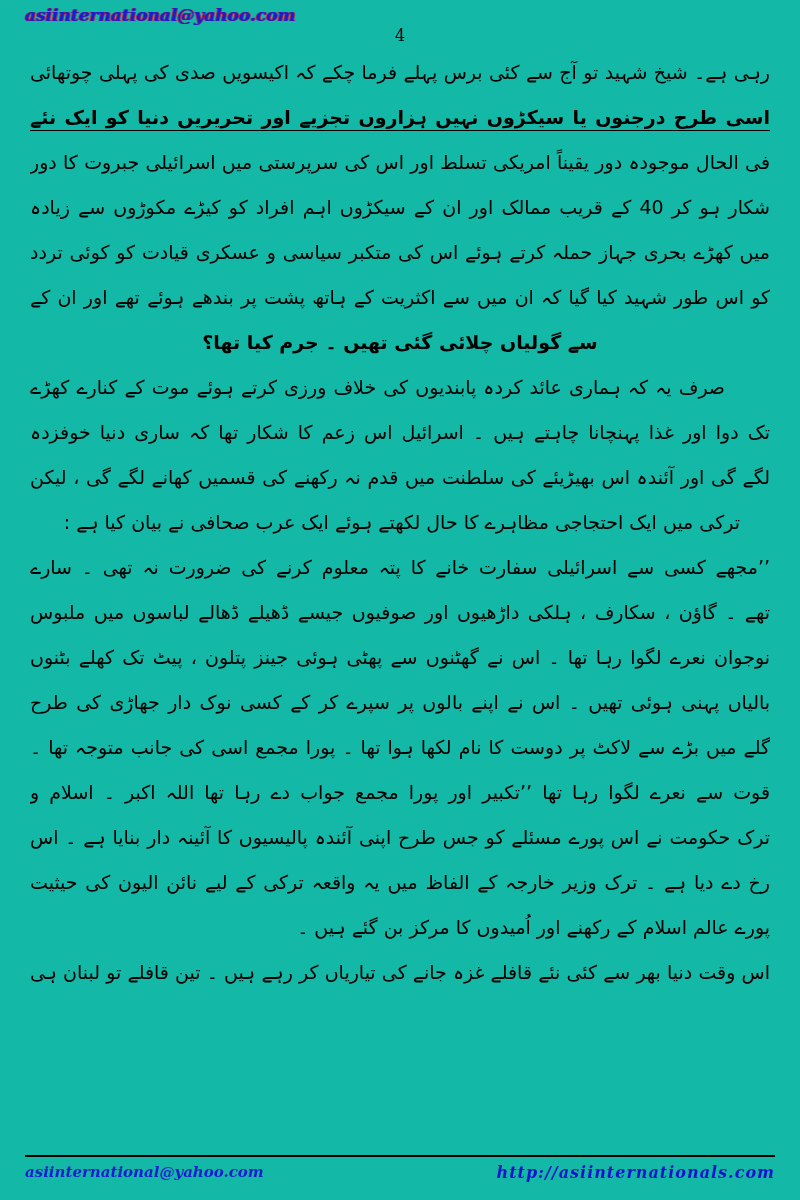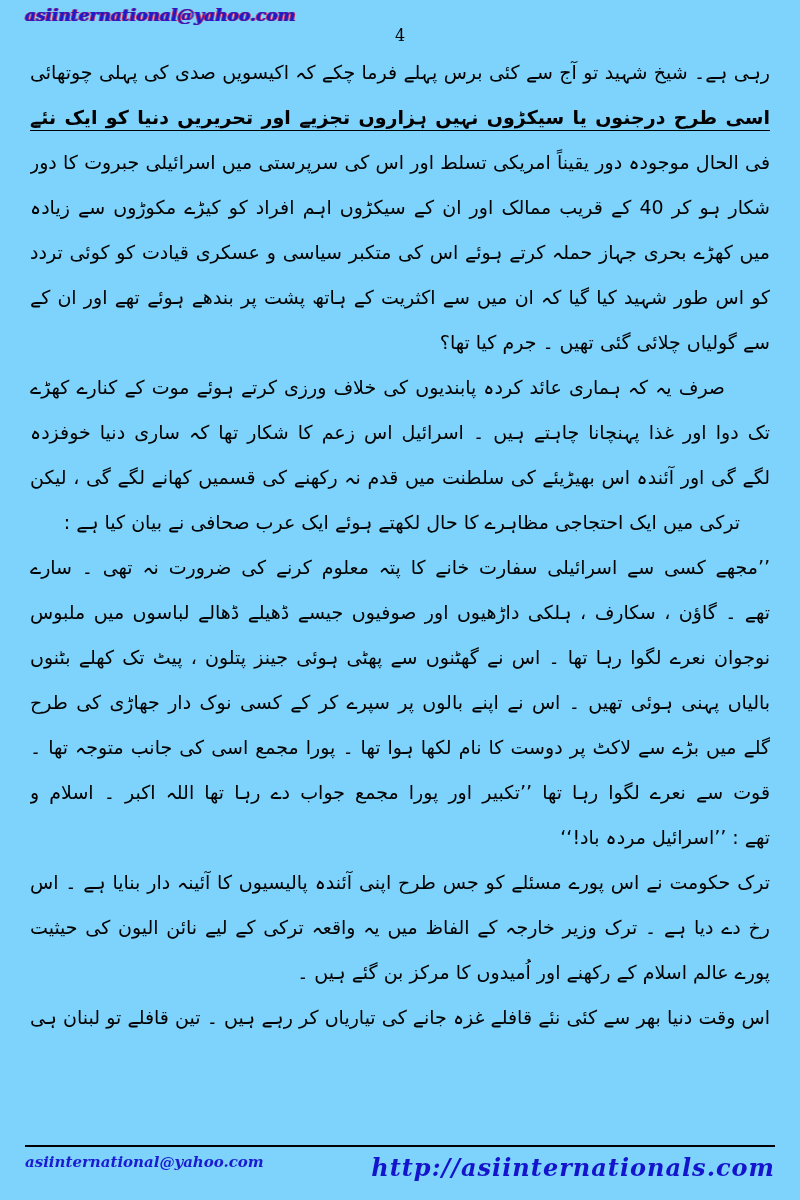--- a/index.html
+++ b/index.html
@@ -1,19 +1,19 @@
 <!DOCTYPE html>
 <html lang="ur"><head>
 <meta charset="utf-8">
 <style>
   html,body{margin:0;padding:0;background:#ffffff;}
   .page{
     position:relative;
     width:800px;height:1200px;
-    background:#7dd3fc;
+    background:#14b8a6;
     overflow:hidden;
     font-family:"DejaVu Sans",sans-serif;
   }
   
   .header-email{
     position:absolute;top:5px;left:25px;
     font-family:"DejaVu Serif",serif;
     font-style:italic;font-weight:bold;
     font-size:17px;
     color:#1b1bd0;
@@ -40,42 +40,42 @@
     overflow:visible;
     direction:rtl;
   }
   .line.justify{
     text-align:justify;
     text-align-last:justify;
     white-space:normal;
     overflow:hidden;
   }
   .line.right{text-align:right;}
-  .line.center{text-align:right;}
+  .line.center{text-align:center;font-weight:bold;}
   .block.heading .line{
     font-weight:bold;
     text-decoration:underline;
     text-underline-offset:6px;
   }
   
   .footer{
     position:absolute;left:25px;right:25px;bottom:18px;
     border-top:2px solid #000;
     padding-top:6px;
     display:flex;justify-content:space-between;align-items:flex-start;
   }
   .footer-email{
     font-family:"DejaVu Serif",serif;
     font-style:italic;font-weight:bold;
     font-size:15px;color:#1b1bd0;
   }
   .footer-site{
     font-family:"DejaVu Serif",serif;
     font-style:italic;font-weight:bold;
-    font-size:24px;color:#1414cc;
+    font-size:16px;color:#1414cc;
     letter-spacing:1px;
   }
 </style>
 </head>
 <body>
 
 <div class="page">
 
   <div class="header-email">asiinternational@yahoo.com</div>
 
@@ -103,21 +103,20 @@
       <div class="block normal">
         <div class="line right" dir="rtl" style="padding-right: 30px;">ترکی میں ایک احتجاجی مظاہرے کا حال لکھتے ہوئے ایک عرب صحافی نے بیان کیا ہے :</div>
       </div>
       <div class="block normal">
         <div class="line justify" dir="rtl">’’مجھے کسی سے اسرائیلی سفارت خانے کا پتہ معلوم کرنے کی ضرورت نہ تھی ۔ سارے پرجوش قافلے ادھر ہی جا رہے</div>
         <div class="line justify" dir="rtl">تھے ۔ گاؤن ، سکارف ، ہلکی داڑھیوں اور صوفیوں جیسے ڈھیلے ڈھالے لباسوں میں ملبوس لوگ تو تھے ہی ، میرے سامنے</div>
         <div class="line justify" dir="rtl">نوجوان نعرے لگوا رہا تھا ۔ اس نے گھٹنوں سے پھٹی ہوئی جینز پتلون ، پیٹ تک کھلے بٹنوں والی شرٹ اور کانوں میں</div>
         <div class="line justify" dir="rtl">بالیاں پہنی ہوئی تھیں ۔ اس نے اپنے بالوں پر سپرے کر کے کسی نوک دار جھاڑی کی طرح انہیں سر پر کھڑا کیا ہوا تھا اور</div>
         <div class="line justify" dir="rtl">گلے میں بڑے سے لاکٹ پر دوست کا نام لکھا ہوا تھا ۔ پورا مجمع اسی کی جانب متوجہ تھا ۔ کیونکہ اس حلیے کے ساتھ وہ پوری</div>
         <div class="line justify" dir="rtl">قوت سے نعرے لگوا رہا تھا ’’تکبیر اور پورا مجمع جواب دے رہا تھا اللہ اکبر ۔ اسلام و سیکولرزم ، صوفی و مجاہد سب یک آواز</div>
-        <div class="line right" dir="rtl">تھے : ’’اسرائیل مردہ باد!‘‘</div>
       </div>
       <div class="block normal">
         <div class="line justify" dir="rtl">ترک حکومت نے اس پورے مسئلے کو جس طرح اپنی آئندہ پالیسیوں کا آئینہ دار بنایا ہے ۔ اس نے عالمی سیاست کو ایک نیا</div>
         <div class="line justify" dir="rtl">رخ دے دیا ہے ۔ ترک وزیر خارجہ کے الفاظ میں یہ واقعہ ترکی کے لیے نائن الیون کی حیثیت رکھتا ہے ۔ ترک صدر اور وزیراعظم</div>
         <div class="line right" dir="rtl">پورے عالم اسلام کے رکھنے اور اُمیدوں کا مرکز بن گئے ہیں ۔</div>
       </div>
       <div class="block normal">
         <div class="line justify" dir="rtl">اس وقت دنیا بھر سے کئی نئے قافلے غزہ جانے کی تیاریاں کر رہے ہیں ۔ تین قافلے تو لبنان ہی سے جا رہے ہیں ۔ جولیا ،</div>
       </div>
     </div>

